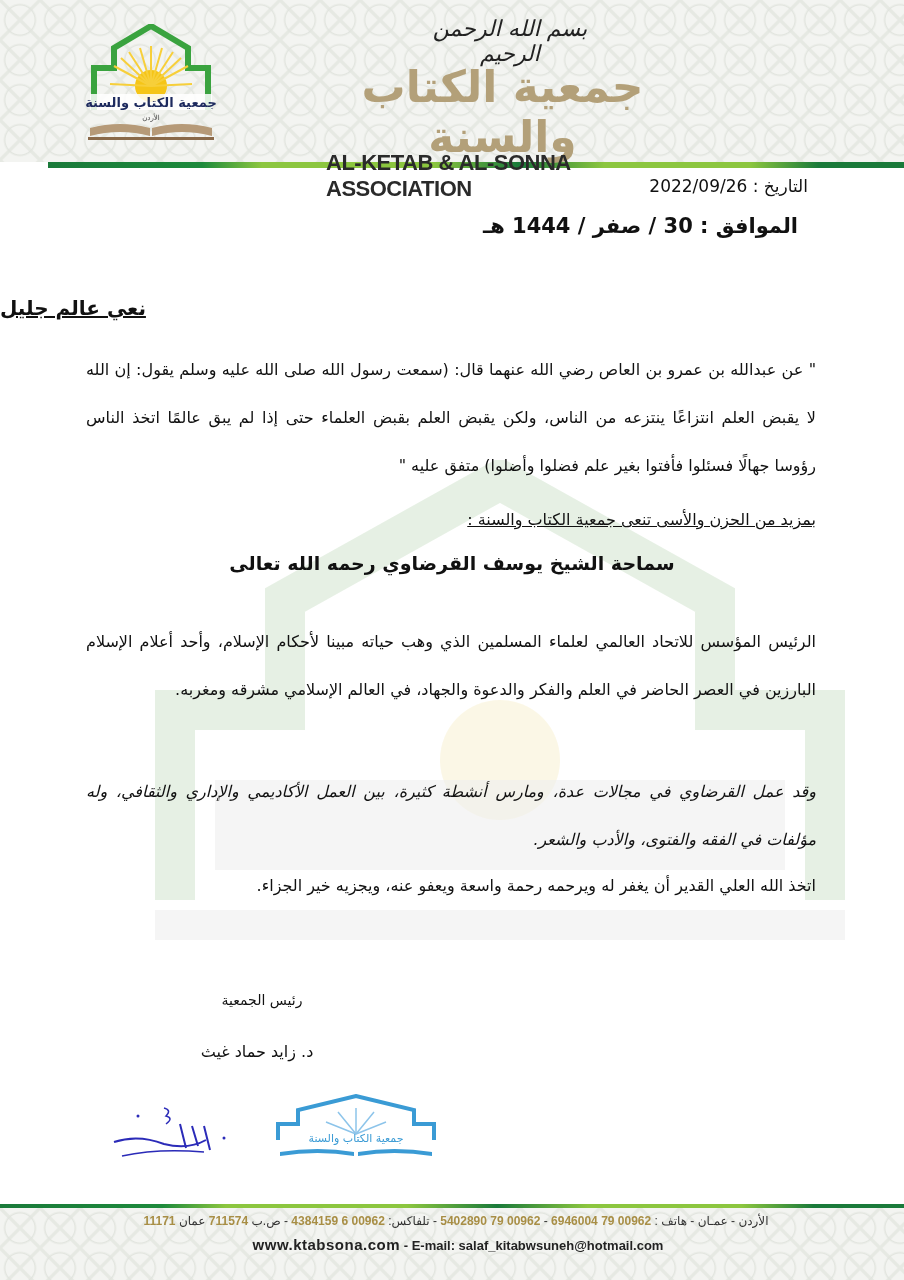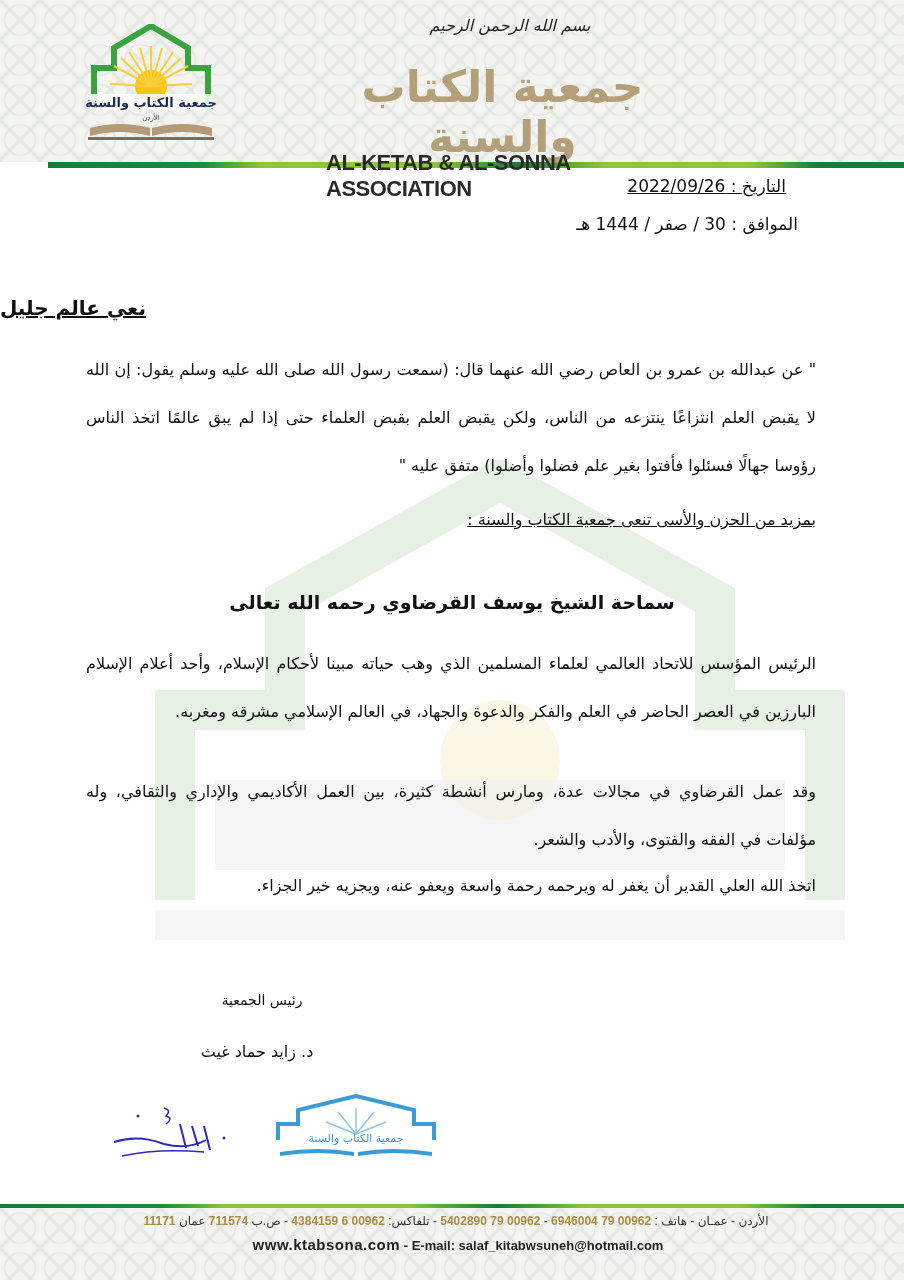--- a/index.html
+++ b/index.html
@@ -15,39 +15,39 @@
   #header-bg { top:0; height:162px; }
   #footer-bg { top:1208px; height:72px; }
   .green-bar { position:absolute; left:48px; right:0; height:6px;
     background:linear-gradient(90deg,#1a7a3a 0%,#1d8a3c 18%,#8cc63f 25%,#8cc63f 45%,#1a7a3a 55%,#8cc63f 65%,#8cc63f 82%,#1a7a3a 90%,#1a7a3a 100%); }
   #top-bar { top:162px; }
   #bottom-bar { top:1204px; height:5px; left:0; }
 
   
   #logo { position:absolute; left:84px; top:24px; width:134px; height:120px; }
   #bismillah { position:absolute; left:420px; top:16px; width:180px; text-align:center;
-     font-family:"DejaVu Serif", serif; font-size:16px; color:#222; font-style:italic; direction:rtl; }
+     font-family:"DejaVu Serif", serif; font-size:22px; color:#222; font-style:italic; direction:rtl; }
   #org-ar { position:absolute; left:330px; top:62px; width:345px; text-align:center; direction:rtl;
      font-family:"DejaVu Sans", sans-serif; font-weight:bold; font-size:44px; color:#b3a079; line-height:50px; }
   #org-en { position:absolute; left:326px; top:118px; width:352px; text-align:left;
      font-family:"Liberation Sans", sans-serif; font-weight:bold; font-size:22px; color:#2a2a2a; letter-spacing:-0.5px;margin-top:32px; }
 
   
   #watermark { position:absolute; left:155px; top:460px; width:690px; height:490px; opacity:0.12; }
 
   .rtl { direction:rtl; text-align:right; position:absolute; font-family:"DejaVu Sans", sans-serif; }
-  #date { right:118px; top:176px; font-size:17px;text-decoration:underline; }
-  #hijri { right:106px; top:214px; font-size:17px; }
+  #date { right:96px; top:176px; font-size:17px; }
+  #hijri { right:106px; top:214px; font-size:21px;font-weight:bold; }
   #title { left:0; right:0; text-align:left; top:296px; font-size:20px; font-weight:bold; text-decoration:underline; }
   .para { right:88px; width:730px; font-size:16px; line-height:48px; text-align:justify; text-align-last:right; }
   #hadith { top:346px; }
   #intro { top:496px;text-decoration:underline; }
-  #name { left:0; right:0; text-align:center; top:591px; font-size:19px; font-weight:bold; }
-  #bio1 { top:640px; }
-  #bio2 { top:768px; }
+  #name { left:0; right:0; text-align:center; top:552px; font-size:19px; font-weight:bold; }
+  #bio1 { top:618px; }
+  #bio2 { top:768px;font-style:italic; }
   #prayer { top:862px; }
   #sig-title { left:200px; width:124px; text-align:center; top:992px; font-size:14px; }
   #sig-name { left:190px; width:134px; text-align:center; top:1042px; font-size:16px; }
   #signature { position:absolute; left:108px; top:1104px; width:144px; height:66px; }
   #stamp { position:absolute; left:272px; top:1094px; width:168px; height:68px; }
 
   #footer-line1 { position:absolute; left:8px; right:0; top:1214px; text-align:center; direction:rtl;
      font-family:"Liberation Sans", sans-serif; font-size:12px; color:#333; white-space:nowrap; }
   #footer-line1 .num { color:#a88e45; font-weight:bold; }
   #footer-line2 { position:absolute; left:0; right:0; top:1236px; text-align:center;

